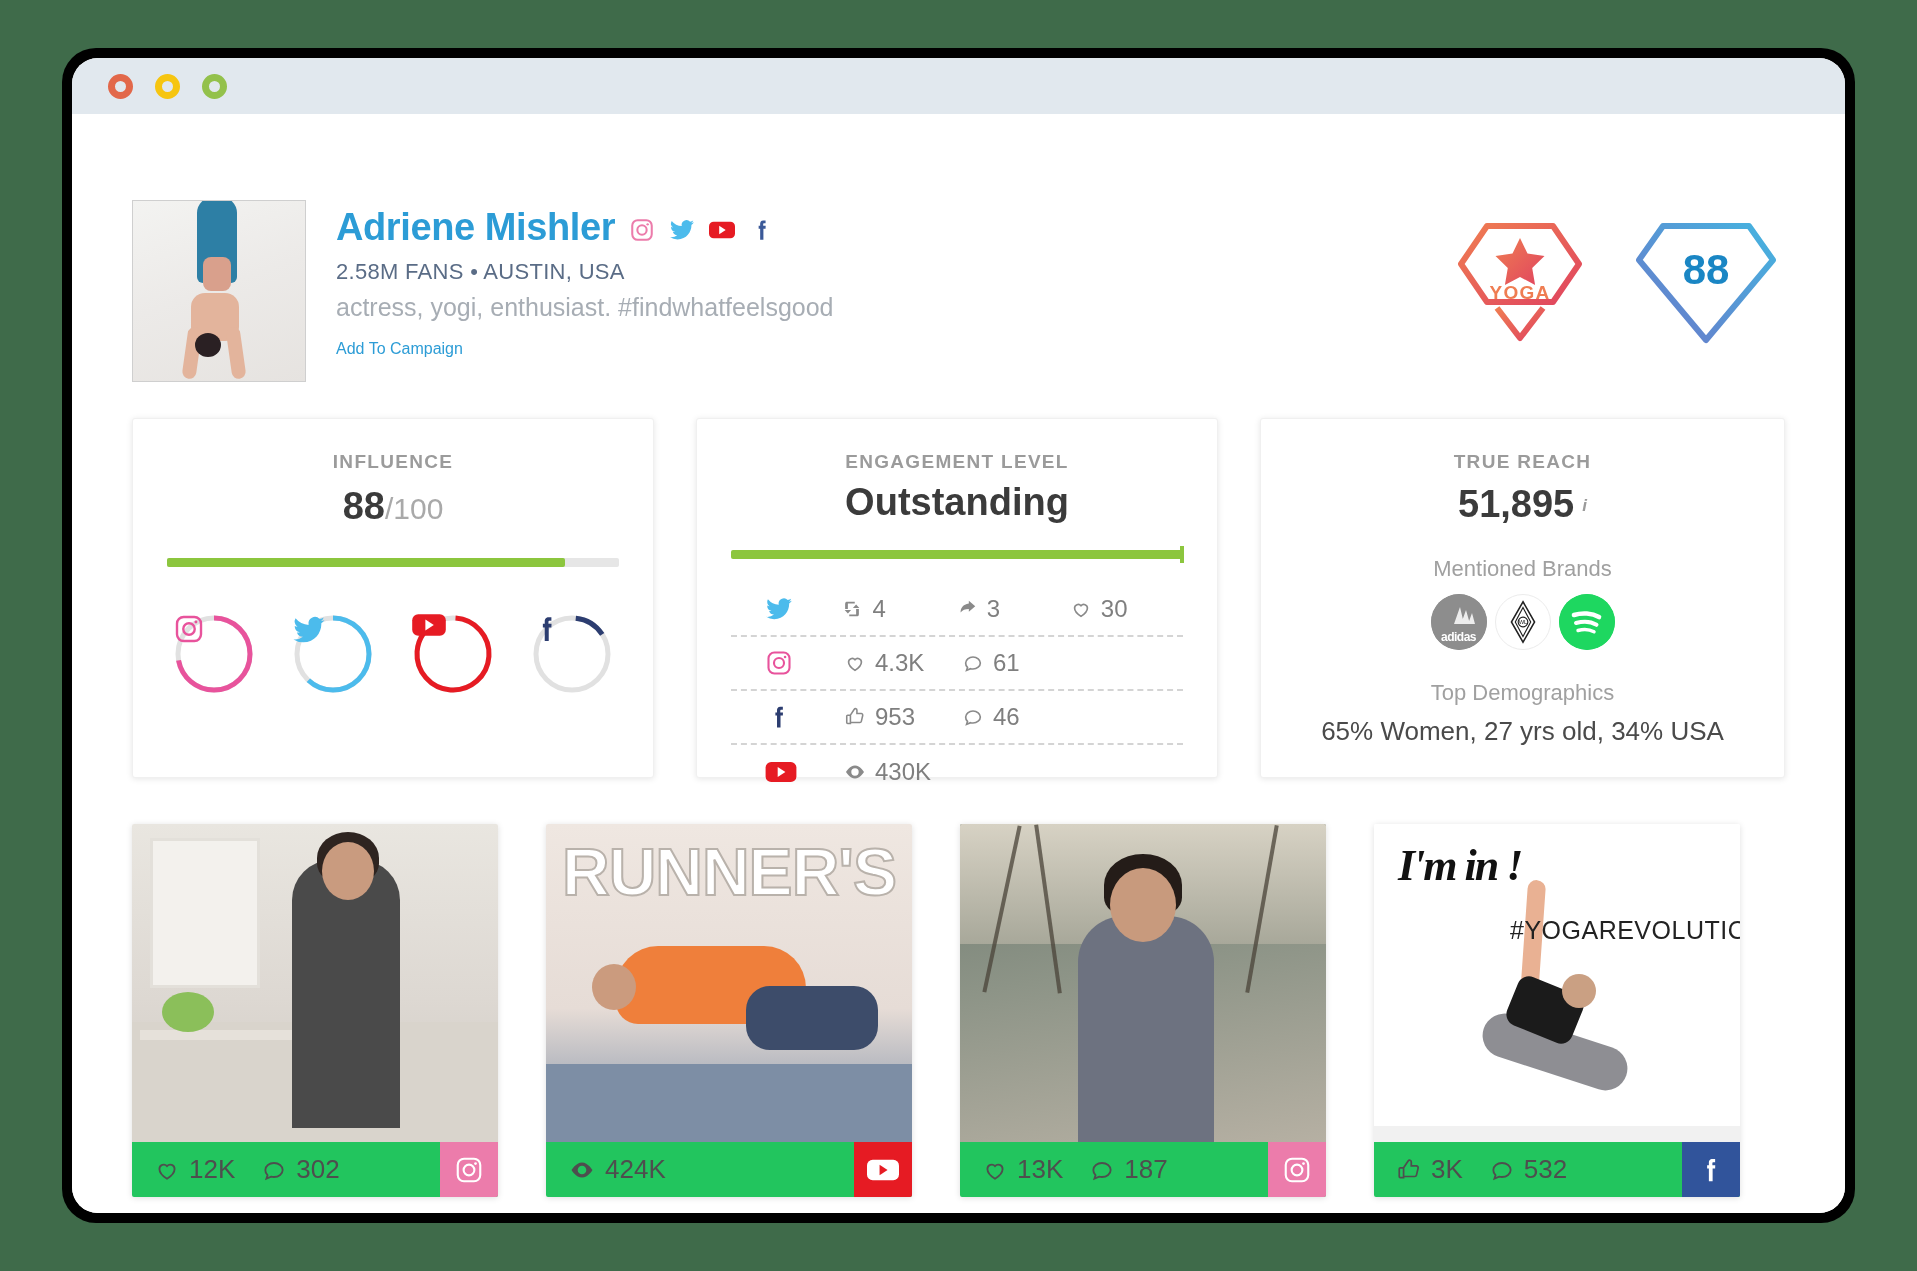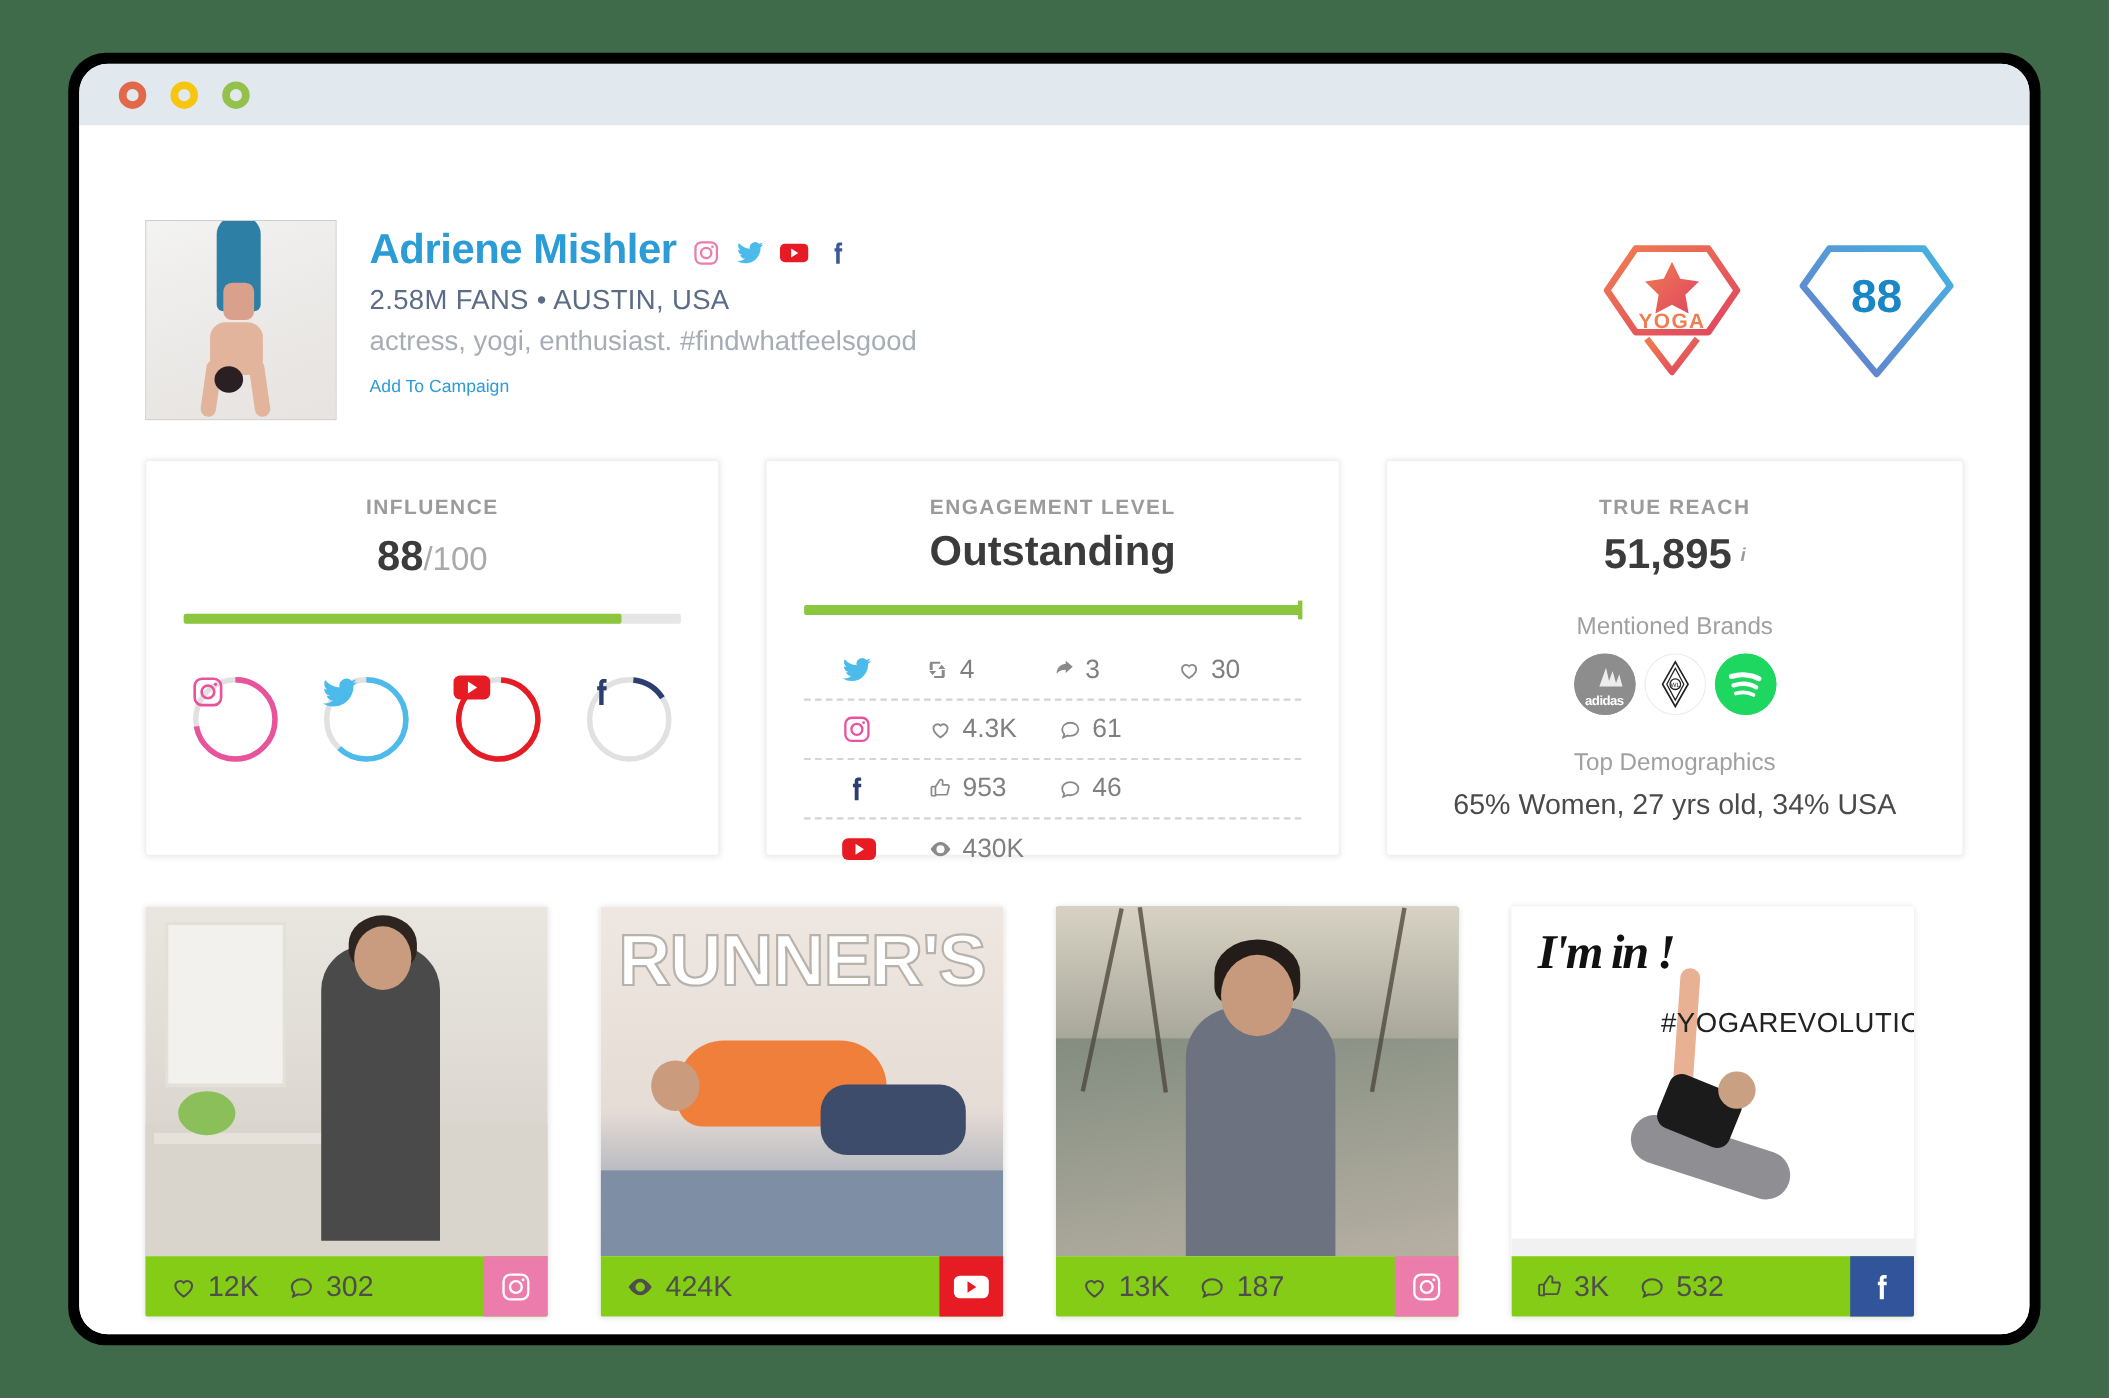--- a/index.html
+++ b/index.html
@@ -96,21 +96,21 @@
   .ident { margin-left: 30px; padding-top: 6px; }
   .name-row { display: flex; align-items: center; gap: 14px; }
   .name {
     font-size: 38px; font-weight: bold; color: #2c9cd6; letter-spacing: -.4px;
   }
   .mini-icons { display: flex; align-items: center; gap: 14px; margin-top: 4px; }
   .mi { width: 26px; height: 26px; display:block; }
 
   .fans {
     margin-top: 10px;
-    font-size: 25px; color: #5a6c86; letter-spacing: .3px;
+    font-size: 22px; color: #5a6c86; letter-spacing: .3px;
   }
   .bio {
     margin-top: 8px;
     font-size: 25px; color: #a7adb4;
   }
   .add-campaign {
     display: inline-block;
     margin-top: 18px;
     font-size: 16px; color: #2c9cd6; cursor: pointer;
   }
@@ -237,21 +237,21 @@
   }
   .post {
     width: 366px;
     background: #fff;
     box-shadow: 0 1px 6px rgba(0,0,0,.13);
     border-radius: 2px;
     overflow: hidden;
   }
   .post .thumb { height: 318px; position: relative; overflow: hidden; }
   .post .bar {
-    height: 55px; background: #84cc16;
+    height: 55px; background: #22c55e;
     display: flex; align-items: center; padding-left: 22px;
     position: relative;
   }
   .bar-stat { display:flex; align-items:center; gap: 9px; font-size: 26px; color:#4e4e4e; margin-right: 26px; }
   .bar-net {
     position:absolute; right:0; top:0; bottom:0; width: 58px;
     display:flex; align-items:center; justify-content:center;
   }
   .bar-net.ig { background:#ec7cab; }
   .bar-net.yt { background:#e61b23; }

